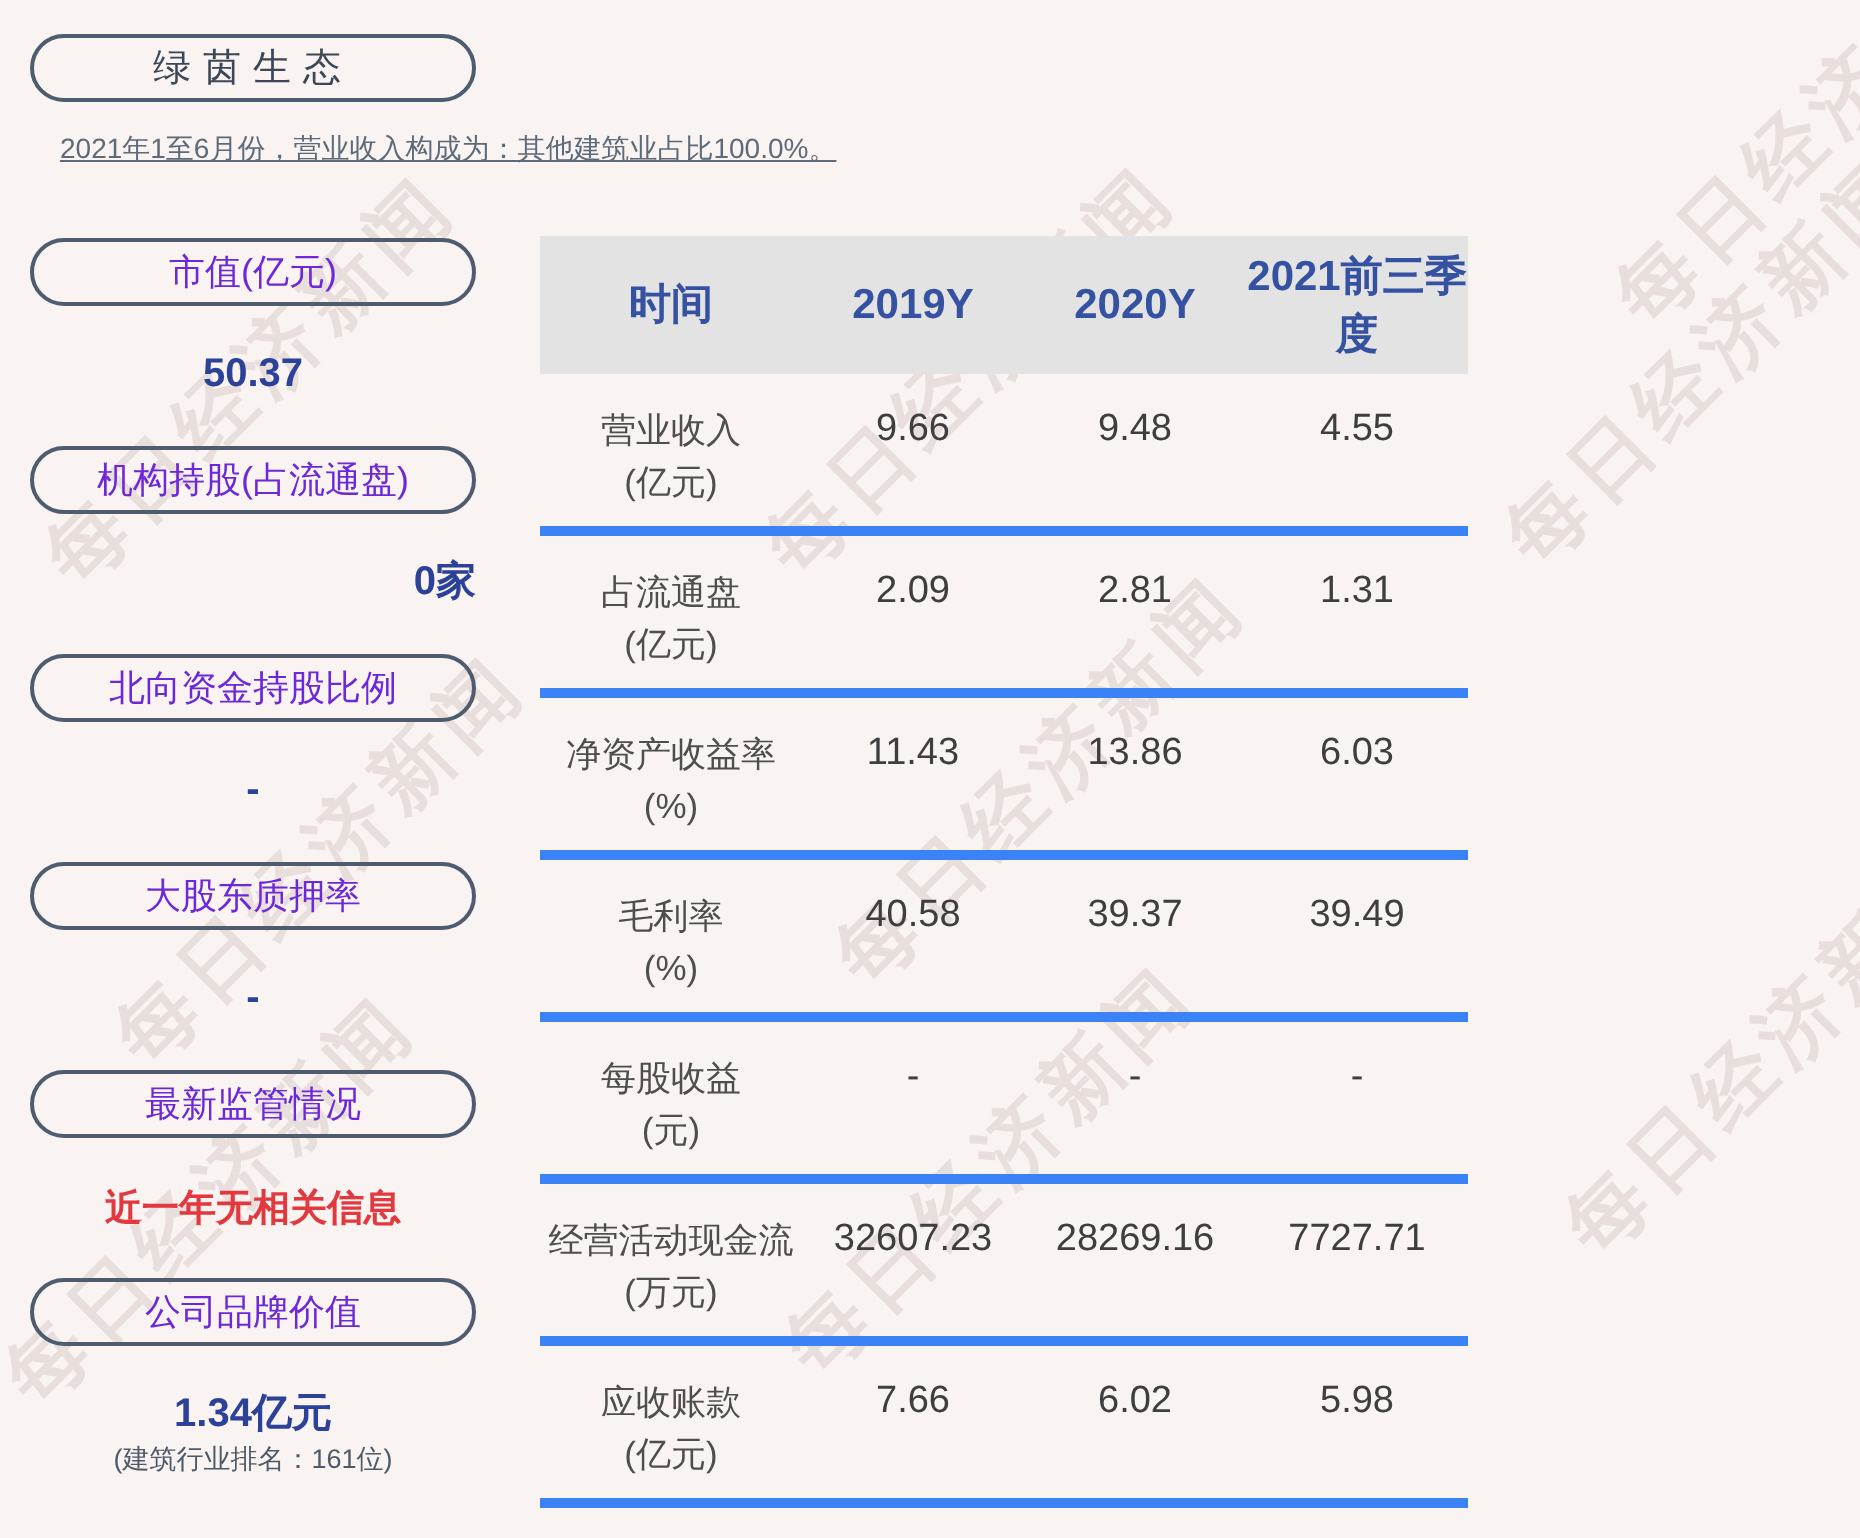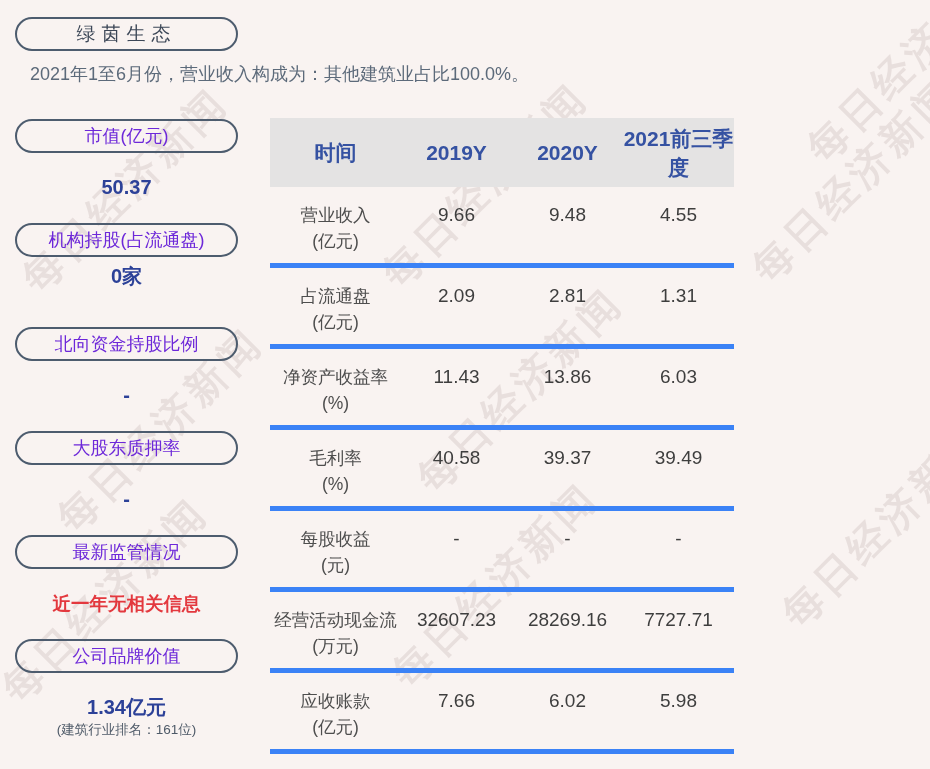--- a/index.html
+++ b/index.html
@@ -21,21 +21,21 @@
   .pill {
     position:absolute; left:15px; width:219px; height:30px;
     border:2px solid #4d5c6e; border-radius:18px;
     display:flex; align-items:center; justify-content:center;
     font-size:18px; color:#6d28d9; background:transparent;
     z-index:2;
   }
   .company-pill { top:17px; font-size:19px; letter-spacing:6px; color:#3c4757; }
   .subtitle {
     position:absolute; left:30px; top:62px; width:640px;
-    font-size:18px; line-height:24px; color:#5c6a7a; z-index:2;
+    font-size:14px; line-height:24px; color:#5c6a7a; z-index:2;text-decoration:underline;
   }
   .stat-value {
     position:absolute; left:15px; width:223px; text-align:center;
     font-size:20px; font-weight:700; color:#2c4198; line-height:26px; z-index:2;
   }
   .stat-value.red { color:#e3383e; font-size:18.5px; }
   .stat-note {
     position:absolute; left:15px; width:223px; text-align:center;
     font-size:13.5px; color:#4e5a68; line-height:18px; z-index:2;
   }
@@ -81,21 +81,21 @@
   <div class="subtitle">2021年1至6月份，营业收入构成为：其他建筑业占比100.0%。</div>
 
   <div class="pill" style="top:119px;">
     <span>市值(亿元)</span>
   </div>
   <div class="stat-value" style="top:174px;">50.37</div>
 
   <div class="pill" style="top:223px;">
     <span>机构持股(占流通盘)</span>
   </div>
-  <div class="stat-value" style="top:263px;">0家</div>
+  <div class="stat-value" style="top:278px;text-align:right;">0家</div>
 
   <div class="pill" style="top:327px;">
     <span>北向资金持股比例</span>
   </div>
   <div class="stat-value" style="top:382px;">-</div>
 
   <div class="pill" style="top:431px;">
     <span>大股东质押率</span>
   </div>
   <div class="stat-value" style="top:486px;">-</div>

